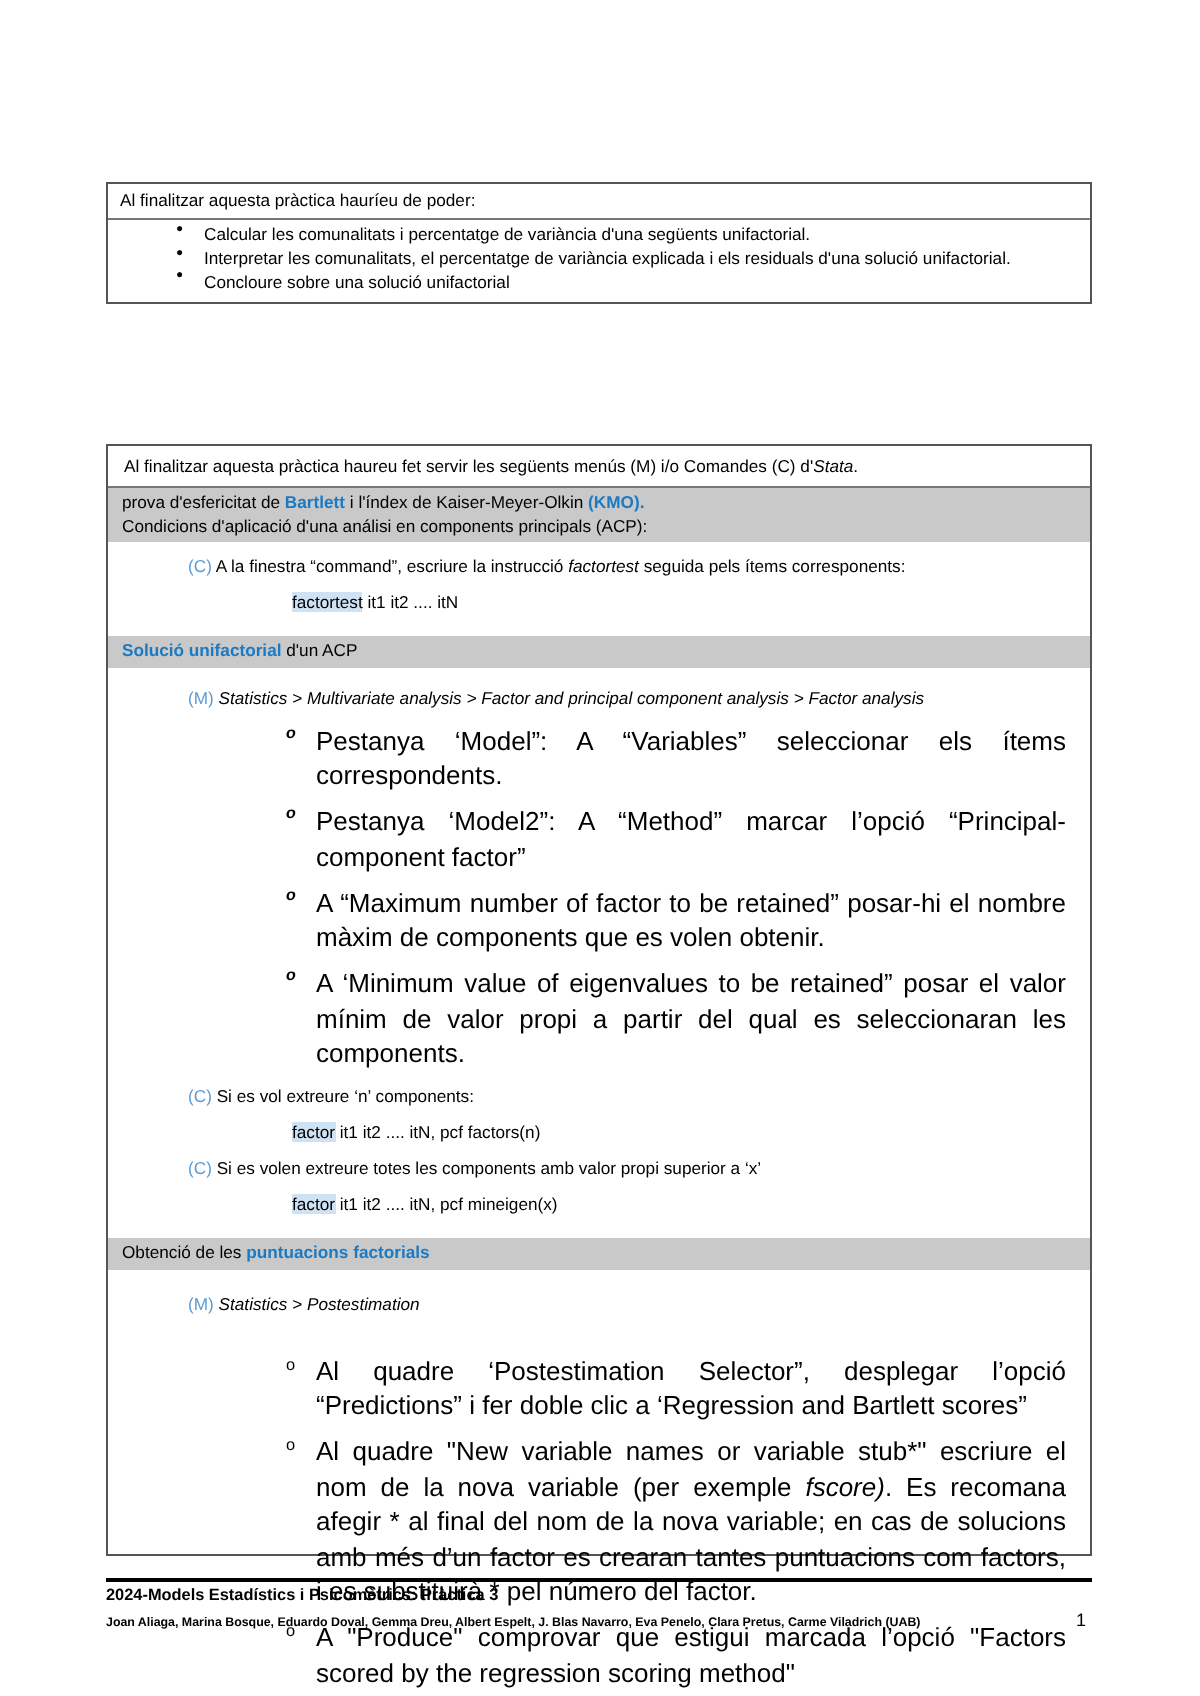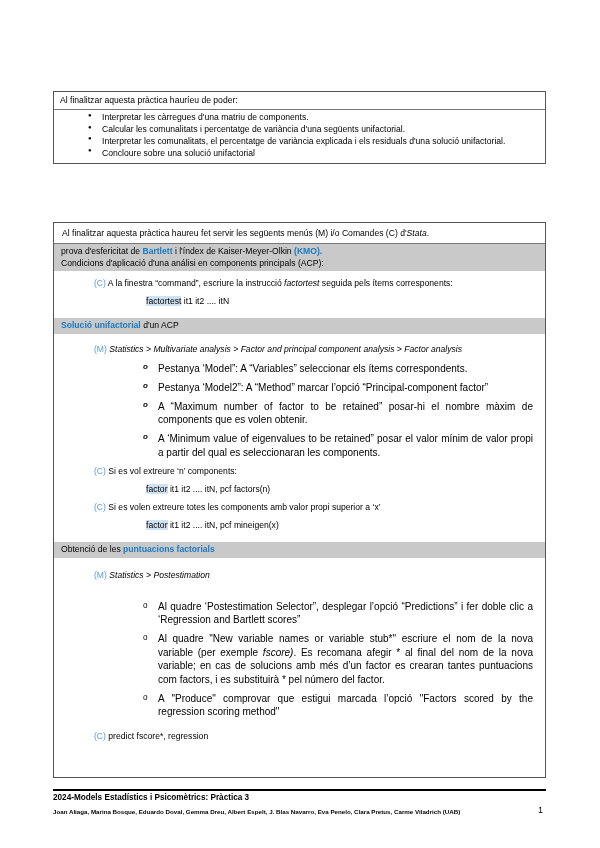--- a/index.html
+++ b/index.html
@@ -125,21 +125,21 @@
   .code .hl {
     background: #cfe2f3;
   }
 
   ul.subs {
     margin: 6px 0 0 0;
     padding: 0 12px 0 104px;
     list-style: none;
   }
   ul.subs li {
-    font-size: 10px;
+    font-size: 13px;
     line-height: 1.35;
     text-align: justify;
     position: relative;
     padding-left: 0;
     margin-bottom: 5.5px;
   }
   ul.subs li::before {
     content: "o";
     position: absolute;
     left: -15px;
@@ -193,21 +193,20 @@
 </style>
 </head>
 <body>
 
 <div class="page">
 
 
   <div class="box" style="left:53px; top:91px; width:493px;">
     <div class="box-head">Al finalitzar aquesta pràctica hauríeu de poder:</div>
     <ul class="bullets">
-      <li>Interpretar les càrregues d'una matriu de components.</li>
       <li>Calcular les comunalitats i percentatge de variància d'una següents unifactorial.</li>
       <li>Interpretar les comunalitats, el percentatge de variància explicada i els residuals d'una solució unifactorial.</li>
       <li>Concloure sobre una solució unifactorial</li>
     </ul>
   </div>
 
   <div class="box" style="left:53px; top:222px; width:493px; height:556px;">
 
     <div class="box-head" style="padding:5px 8px 4px 8px;">
       <span class="intro-inline">

